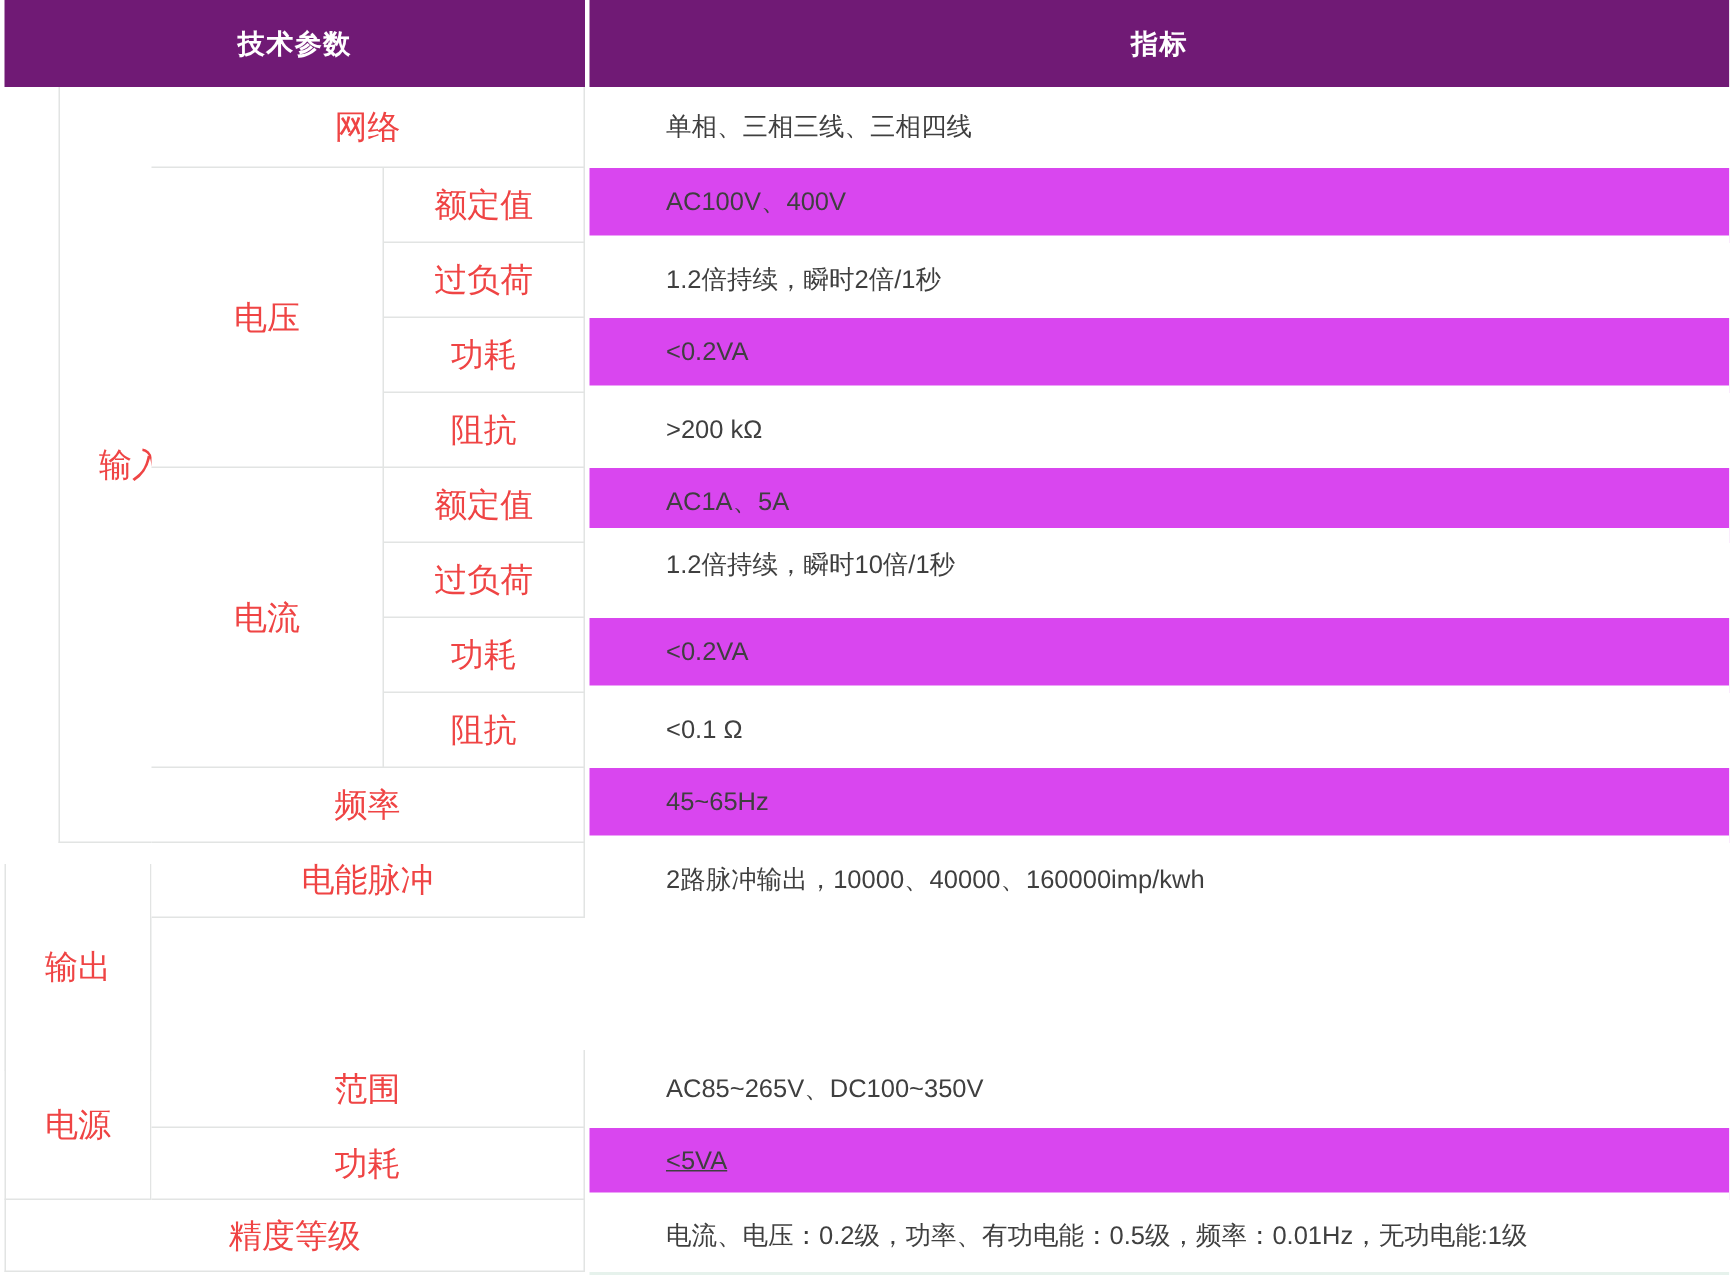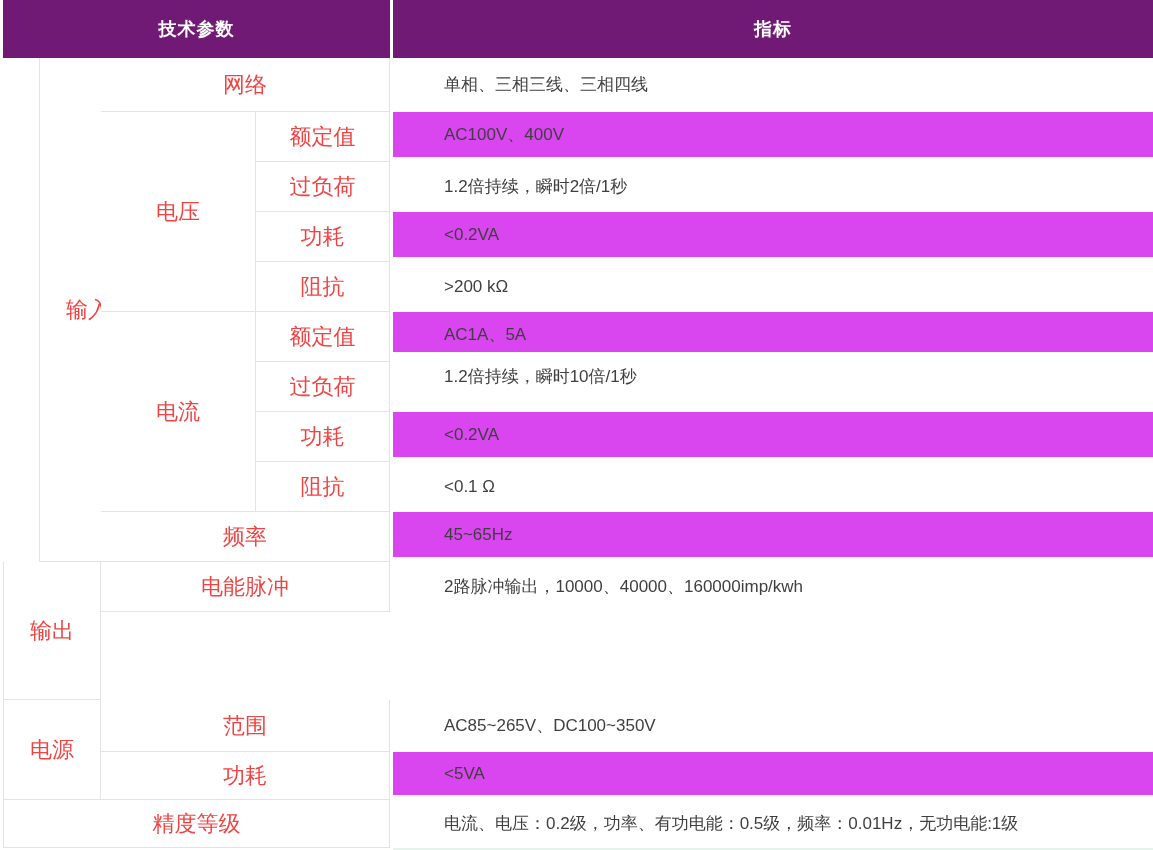--- a/index.html
+++ b/index.html
@@ -20,21 +20,21 @@
 </style>
 </head>
 <body>
 
 <div id="page">
 
   <div class="cell hdr" style="left:3px;top:0;width:387px;height:58px;">技术参数</div>
   <div class="cell hdr" style="left:393px;top:0;width:760px;height:58px;">指标</div>
 
   <div class="cell lbl edge" style="left:3px;top:58px;width:98px;height:504px;margin-left:36px;">输入</div>
-  <div class="cell lbl edge" style="left:3px;top:562px;width:98px;height:138px;">输出</div>
+  <div class="cell lbl edge" style="left:3px;top:576px;width:98px;height:138px;">输出</div>
   <div class="cell lbl edge" style="left:3px;top:700px;width:98px;height:100px;">电源</div>
 
   <div class="cell lbl" style="left:101px;top:112px;width:155px;height:200px;">电压</div>
   <div class="cell lbl" style="left:101px;top:312px;width:155px;height:200px;">电流</div>
 
   <div class="cell lbl" style="left:101px;top:58px;width:289px;height:54px;">网络</div>
   <div class="cell lbl" style="left:101px;top:512px;width:289px;height:50px;">频率</div>
   <div class="cell lbl" style="left:101px;top:562px;width:289px;height:50px;">电能脉冲</div>
   <div class="cell lbl" style="left:101px;top:700px;width:289px;height:52px;">范围</div>
   <div class="cell lbl" style="left:101px;top:752px;width:289px;height:48px;">功耗</div>
@@ -55,18 +55,18 @@
   <div class="cell val" style="left:390px;top:162px;width:763px;height:50px;">1.2倍持续，瞬时2倍/1秒</div>
   <div class="cell val green" style="left:390px;top:212px;width:763px;height:50px;">&lt;0.2VA</div>
   <div class="cell val" style="left:390px;top:262px;width:763px;height:50px;">&gt;200 kΩ</div>
   <div class="cell val green" style="left:390px;top:312px;width:763px;height:50px;">AC1A、5A</div>
   <div class="cell val" style="left:390px;top:352px;width:763px;height:50px;">1.2倍持续，瞬时10倍/1秒</div>
   <div class="cell val green" style="left:390px;top:412px;width:763px;height:50px;">&lt;0.2VA</div>
   <div class="cell val" style="left:390px;top:462px;width:763px;height:50px;">&lt;0.1 Ω</div>
   <div class="cell val green" style="left:390px;top:512px;width:763px;height:50px;">45~65Hz</div>
   <div class="cell val" style="left:390px;top:562px;width:763px;height:50px;">2路脉冲输出，10000、40000、160000imp/kwh</div>
   <div class="cell val" style="left:390px;top:700px;width:763px;height:52px;">AC85~265V、DC100~350V</div>
-  <div class="cell val green" style="left:390px;top:752px;width:763px;height:48px;">&lt;5VA</div>
+  <div class="cell val green" style="left:390px;top:752px;width:763px;height:48px;text-decoration:underline;">&lt;5VA</div>
   <div class="cell val" style="left:390px;top:800px;width:763px;height:48px;">电流、电压：0.2级，功率、有功电能：0.5级，频率：0.01Hz，无功电能:1级</div>
 
   <div class="cell" style="left:393px;top:848px;width:760px;height:2px;background:#e6f2ec;"></div>
 
 </div>
 
 </body></html>

